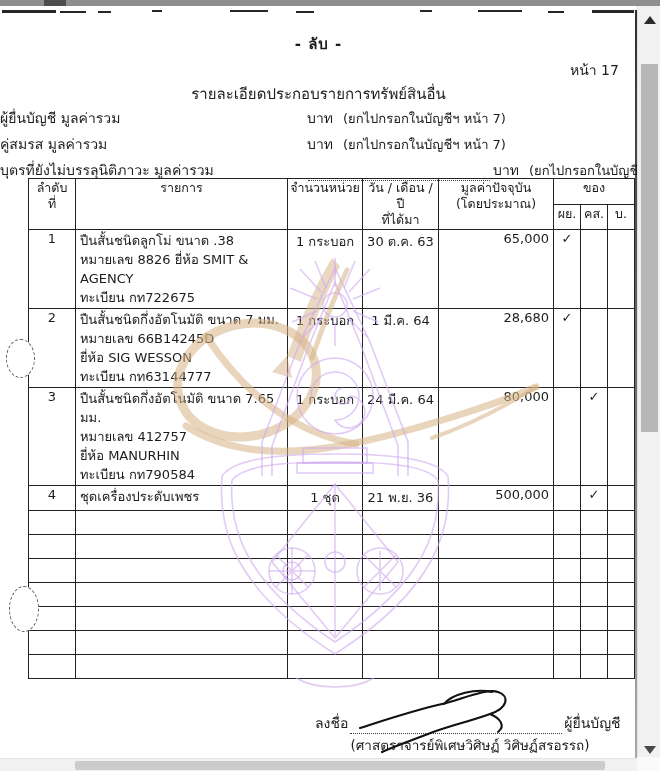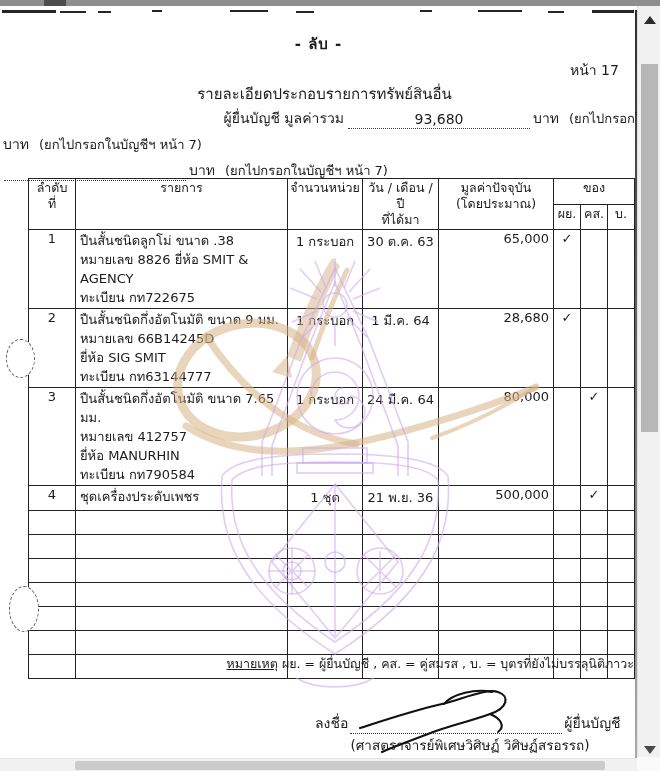--- a/index.html
+++ b/index.html
@@ -21,25 +21,25 @@
   
   .page{position:absolute;left:0;top:6px;width:637px;height:751px;background:#fff;color:#1c1c1c;}
   .edge-line{position:absolute;left:635px;top:4px;width:2px;height:748px;background:linear-gradient(#2e2e2e 0%,#555 30%,#aaa 100%);}
   .dash{position:absolute;background:#262626;}
   .hole{position:absolute;border:1.6px dashed #5a5a5a;border-radius:50%;background:#fff;z-index:6;}
   .hole1{left:6px;top:333px;width:27px;height:37px;}
   .hole2{left:9px;top:580px;width:28px;height:44px;}
 
   .c-classification{position:absolute;left:0;top:26px;width:637px;text-align:center;font-size:15px;font-weight:600;letter-spacing:1px;}
   .c-pageno{position:absolute;left:570px;top:53px;font-size:14px;}
-  .c-title{position:absolute;left:6px;top:76px;width:637px;text-align:center;font-size:15px;}
+  .c-title{position:absolute;left:0;top:76px;width:637px;text-align:center;font-size:15px;}
 
   .totals{position:absolute;left:0;top:97px;width:637px;}
   .total-line{display:flex;align-items:flex-end;height:26px;font-size:14px;}
-  .t-label{flex:0 0 304px;text-align:right;white-space:nowrap;margin-left:40px;}
+  .t-label{flex:0 0 304px;white-space:nowrap;}
   .t-dots{flex:0 0 182px;border-bottom:1.5px dotted #3a3a3a;text-align:center;margin-left:4px;position:relative;}
   .t-value{position:relative;top:-1px;font-size:14px;}
   .t-baht{margin-left:3px;white-space:nowrap;}
   .t-note{margin-left:10px;font-size:13px;white-space:nowrap;}
 
   
   table.assets{position:absolute;left:28px;top:172px;width:606px;border-collapse:collapse;table-layout:fixed;font-size:13px;}
   table.assets th,table.assets td{border:1.4px solid #222;padding:1px 4px;vertical-align:top;font-weight:normal;}
   table.assets th{text-align:center;font-size:12.5px;line-height:16px;padding:1px 2px;}
   td.c-no{text-align:center;padding-top:4px;}
@@ -88,29 +88,30 @@
     <div class="dash" style="left:592px;top:4px;width:42px;height:3px;"></div>
     <div class="edge-line"></div>
 
     <div class="c-classification">- ลับ -</div>
     <div class="c-pageno">หน้า 17</div>
     <div class="c-title">รายละเอียดประกอบรายการทรัพย์สินอื่น</div>
 
     <div class="totals">
       <div class="total-line">
         <span class="t-label">ผู้ยื่นบัญชี  มูลค่ารวม</span>
-        <span class="t-dots"><span class="t-value">93,680</span></span>
         <span class="t-baht">บาท</span>
         <span class="t-note">(ยกไปกรอกในบัญชีฯ หน้า 7)</span>
       </div>
       <div class="total-line">
+        <span class="t-label">คู่สมรส  มูลค่ารวม</span>
         <span class="t-baht">บาท</span>
         <span class="t-note">(ยกไปกรอกในบัญชีฯ หน้า 7)</span>
       </div>
       <div class="total-line">
+        <span class="t-label">บุตรที่ยังไม่บรรลุนิติภาวะ  มูลค่ารวม</span>
         <span class="t-dots"><span class="t-value"></span></span>
         <span class="t-baht">บาท</span>
         <span class="t-note">(ยกไปกรอกในบัญชีฯ หน้า 7)</span>
       </div>
     </div>
 
     <table class="assets">
       <colgroup>
         <col style="width:47px">
           <col style="width:212px">
@@ -148,23 +149,23 @@
         <td class="c-date">30 ต.ค. 63</td>
         <td class="c-val">65,000</td>
         <td class="c-chk">✓</td>
         <td class="c-chk"></td>
         <td class="c-chk"></td>
       </tr>
 
       <tr class="r-tall">
         <td class="c-no">2</td>
         <td class="c-item">
-          <div class="ln">ปืนสั้นชนิดกึ่งอัตโนมัติ ขนาด 9 มม.</div>
+          <div class="ln">ปืนสั้นชนิดกึ่งอัตโนมัติ ขนาด 7 มม.</div>
           <div class="ln">หมายเลข 66B14245D</div>
-          <div class="ln">ยี่ห้อ SIG SMIT</div>
+          <div class="ln">ยี่ห้อ SIG WESSON</div>
           <div class="ln">ทะเบียน กท63144777</div>
         </td>
         <td class="c-qty">1 กระบอก</td>
         <td class="c-date">1 มี.ค. 64</td>
         <td class="c-val">28,680</td>
         <td class="c-chk">✓</td>
         <td class="c-chk"></td>
         <td class="c-chk"></td>
       </tr>
 
@@ -316,23 +317,20 @@
           <circle cx="380" cy="565" r="23"></circle>
           <path d="M364 549 L396 581 M396 549 L364 581 M380 545 L380 585"></path>
           <path d="M296 672 C 316 684 354 684 374 672"></path>
         </g>
       </svg>
     </div>
 
     <div class="hole hole1"></div>
     <div class="hole hole2"></div>
 
-    <div class="footnote">
-      <span class="u">หมายเหตุ</span><span> ผย. = ผู้ยื่นบัญชี , คส. = คู่สมรส , บ. = บุตรที่ยังไม่บรรลุนิติภาวะ</span>
-    </div>
 
     <div class="signline">
       <span>ลงชื่อ</span>
       <span class="s-dots"></span>
       <span>ผู้ยื่นบัญชี</span>
     </div>
     <svg class="sig-svg" width="210" height="80" viewBox="0 0 210 80">
       <path d="M20 50 C 45 42 75 32 102 26 C 120 22 146 10 158 14 C 170 18 168 30 150 36 C 128 44 108 48 88 56 C 70 63 55 68 42 74" stroke="#111" stroke-width="2.2" fill="none" stroke-linecap="round"></path>
       <path d="M104 26 C 112 16 136 10 152 14" stroke="#111" stroke-width="2" fill="none" stroke-linecap="round"></path>
       <path d="M150 36 C 160 40 166 48 158 54" stroke="#111" stroke-width="2" fill="none" stroke-linecap="round"></path>

